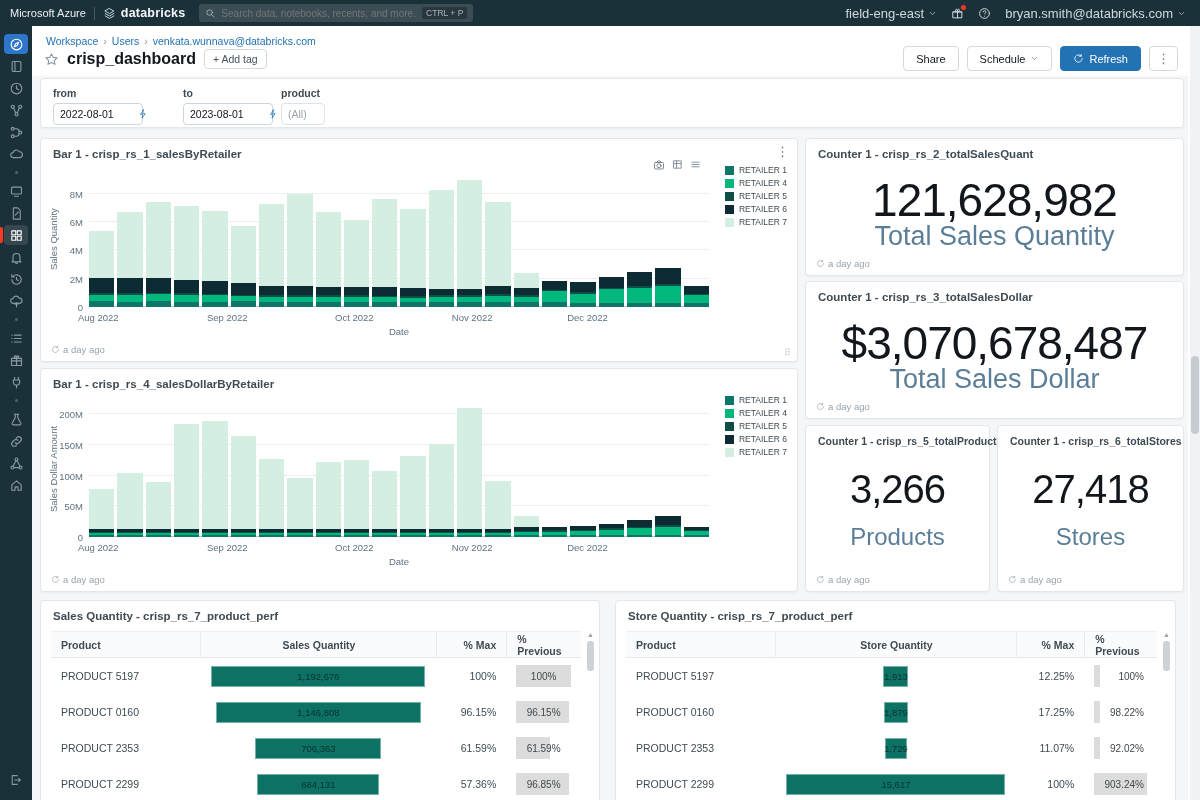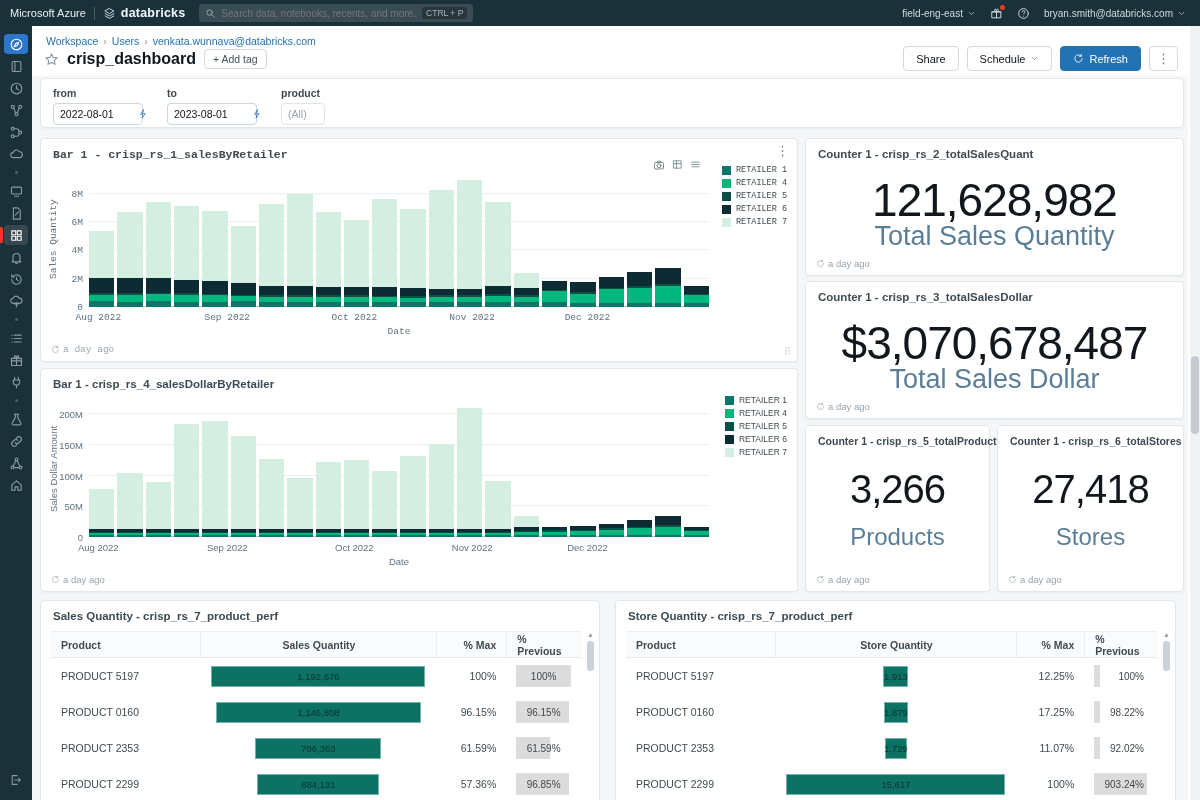--- a/index.html
+++ b/index.html
@@ -9,21 +9,21 @@
 
   
   .topbar { position:absolute; left:0; top:0; width:1200px; height:26px; background:#1b3139; display:flex; align-items:center; z-index:30; }
   .tb-left { display:flex; align-items:center; gap:8px; padding-left:10px; }
   .tb-azure { color:#e9eff2; font-size:11px; white-space:nowrap; }
   .tb-sep { width:1px; height:13px; background:#4a5b63; }
   .tb-brand { display:flex; align-items:center; gap:5px; color:#f3f6f8; font-size:12.5px; font-weight:700; letter-spacing:.2px; }
   .searchbox { margin-left:14px; width:274px; height:18px; background:#3a4d55; border-radius:3px; display:flex; align-items:center; gap:5px; padding:0 6px; color:#a7b6bd; }
   .searchbox .ph { font-size:10px; flex:1; white-space:nowrap; overflow:hidden; background:transparent; border:none; outline:none; color:#a7b6bd; }
   .searchbox .kbd { font-size:8.5px; background:rgba(0,0,0,.28); border-radius:2px; padding:1px 4px; white-space:nowrap; }
-  .tb-right { margin-left:auto; display:flex; align-items:center; gap:14px; padding-right:14px; color:#cfd9de; font-size:10px; }
+  .tb-right { margin-left:auto; display:flex; align-items:center; gap:14px; padding-right:14px; color:#cfd9de; font-size:13px; }
   .tb-item { display:flex; align-items:center; gap:4px; cursor:pointer; white-space:nowrap; }
   .badge-dot { position:relative; }
   .badge-dot::after { content:""; position:absolute; right:-2px; top:-2px; width:5px; height:5px; border-radius:50%; background:#ff3621; }
 
   
   .sidebar { position:absolute; left:0; top:26px; width:32px; height:774px; background:#1b3139; z-index:25; display:flex; flex-direction:column; align-items:center; padding-top:8px; }
   .side-item { position:relative; width:24px; height:20px; margin-bottom:2px; border-radius:4px; display:flex; align-items:center; justify-content:center; color:#8b98a5; cursor:pointer; }
   .side-item.selected { background:#2d76c9; color:#fff; }
   .side-item.active { background:#37474f; color:#fff; }
   .side-item.active::before { content:""; position:absolute; left:-4px; top:2px; width:3px; height:16px; background:#ff3621; border-radius:0 2px 2px 0; }
@@ -355,40 +355,40 @@
       <div class="flabel">from</div>
       <div class="finput" style="width:90px;">
         <input value="2022-08-01" style="">
         <span class="bolt">
             <svg viewBox="0 0 24 24" width="10" height="10" fill="none" stroke="currentColor" stroke-width="1.8" stroke-linecap="round" stroke-linejoin="round">
               <path d="M13 2L6 13h5l-1 9 7-11h-5z"></path>
             </svg>
           </span>
       </div>
     </div>
-    <div class="fgroup" style="left:126px;">
+    <div class="fgroup" style="left:142px;">
       <div class="flabel">to</div>
       <div class="finput" style="width:90px;">
         <input value="2023-08-01" style="">
         <span class="bolt">
             <svg viewBox="0 0 24 24" width="10" height="10" fill="none" stroke="currentColor" stroke-width="1.8" stroke-linecap="round" stroke-linejoin="round">
               <path d="M13 2L6 13h5l-1 9 7-11h-5z"></path>
             </svg>
           </span>
       </div>
     </div>
     <div class="fgroup" style="left:240px;">
       <div class="flabel">product</div>
       <div class="finput dim" style="width:44px; border-color:#dde4e8;">
         <input placeholder="(All)" style="">
       </div>
     </div>
   </div>
 
-  <div class="card" style="left:40px; top:138px; width:758px; height:224px;font-family:Liberation Mono, monospace;">
+  <div class="card" style="left:40px; top:138px; width:758px; height:224px;">
     <div class="card-title">Bar 1 - crisp_rs_1_salesByRetailer</div>
     <div class="kebab">⋮</div>
     <div class="modebar">
       <span>
           <svg viewBox="0 0 24 24" width="12" height="12" fill="none" stroke="currentColor" stroke-width="1.8" stroke-linecap="round" stroke-linejoin="round">
             <rect x="3" y="7" width="18" height="13" rx="2"></rect>
             <circle cx="12" cy="13.5" r="4"></circle>
             <path d="M8 7l1.5-3h5L16 7"></path>
           </svg>
         </span>

